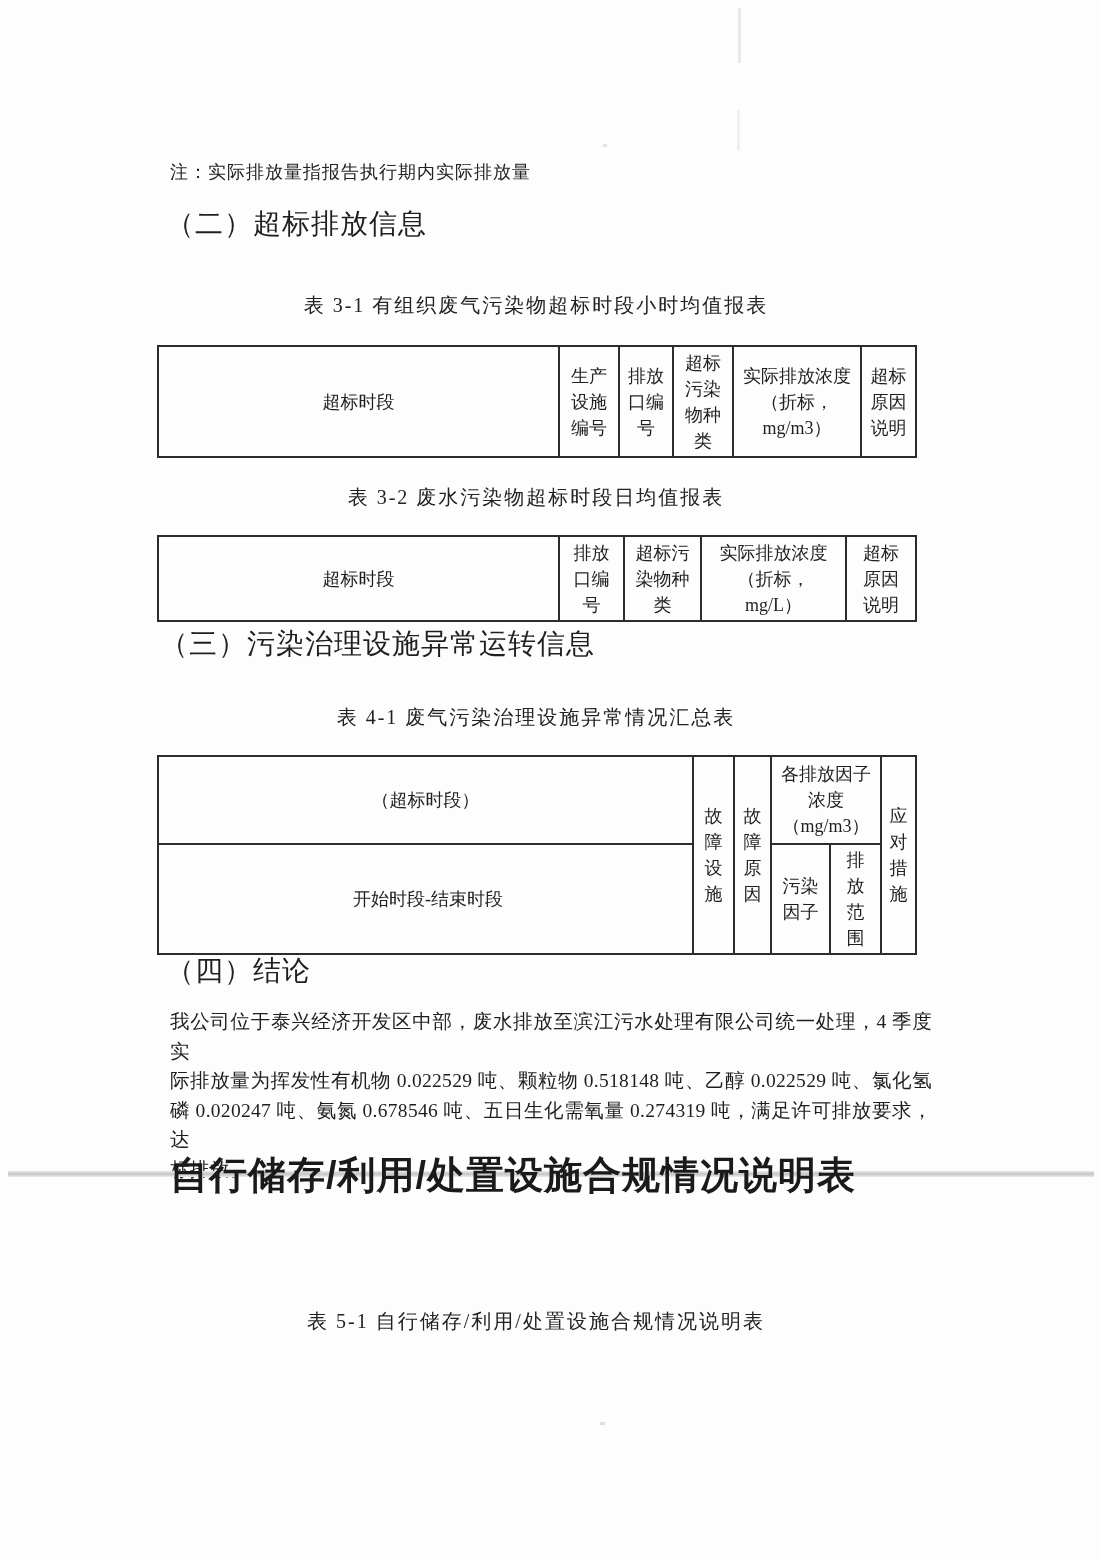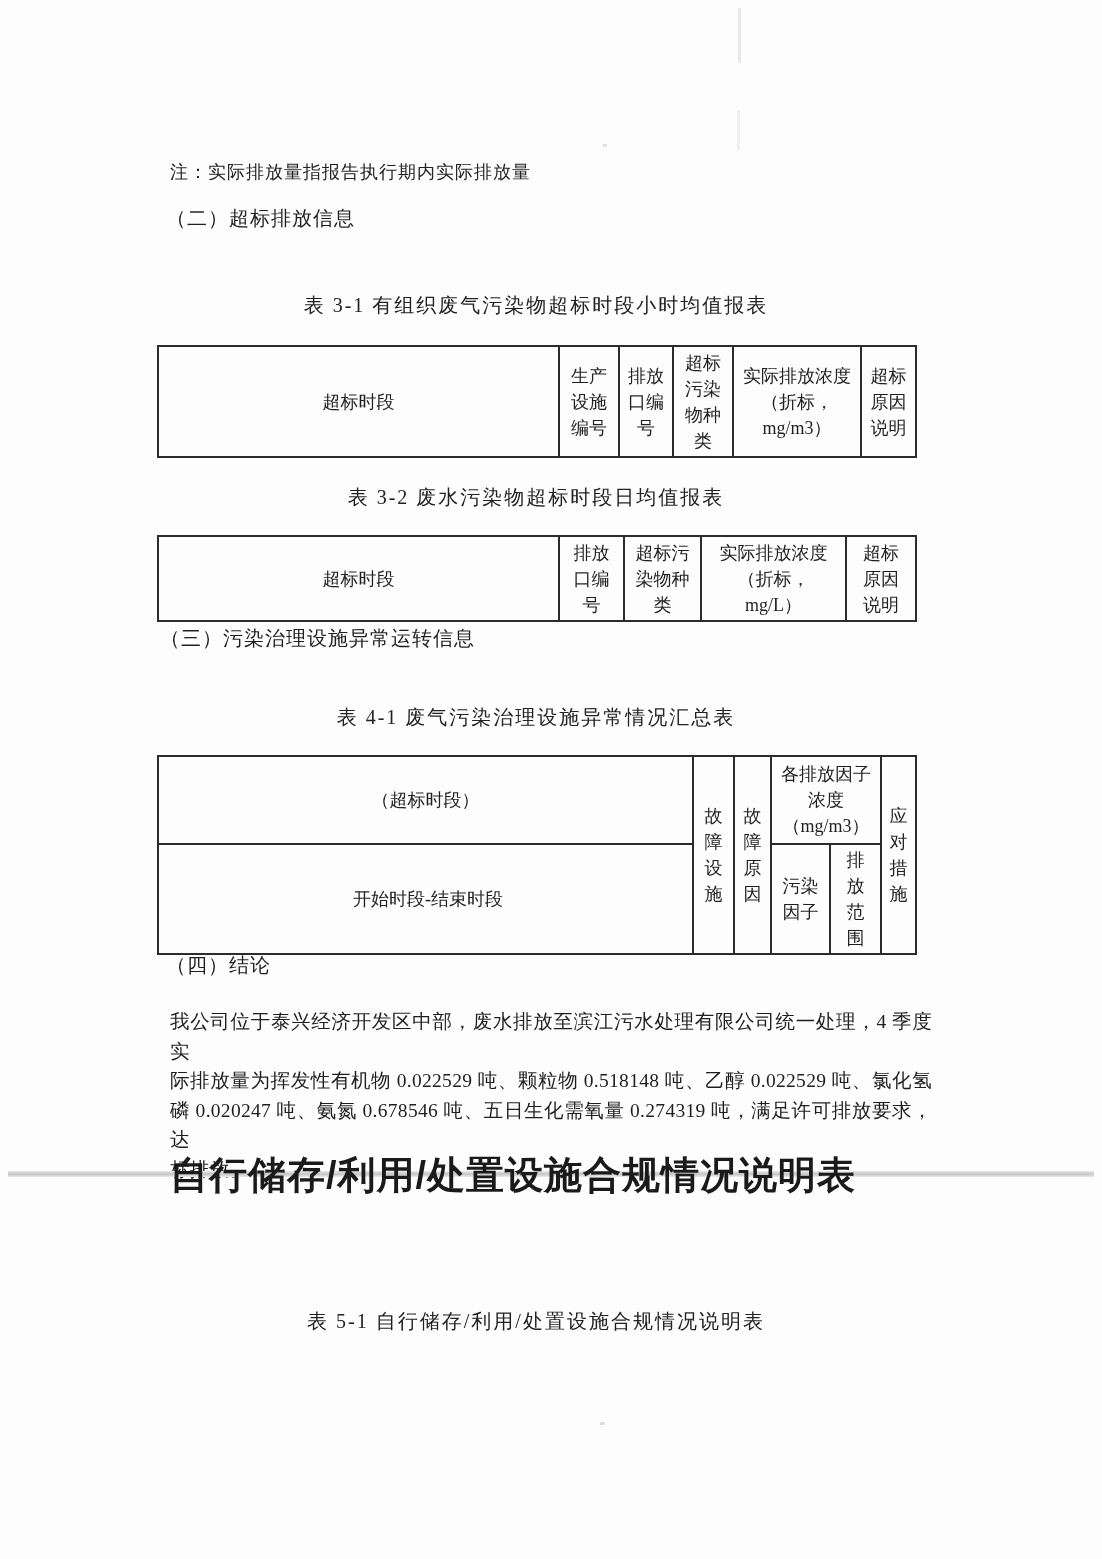--- a/index.html
+++ b/index.html
@@ -16,21 +16,21 @@
     color: #232323;
     overflow: hidden;
   }
   .abs { position: absolute; }
 
   .note-text {
     left: 170px; top: 160px; width: 700px;
     font-size: 18px; letter-spacing: 1px;
   }
   .section-heading {
-    font-size: 20px; letter-spacing: 1px; color: #1f1f1f;
+    font-size: 28px; letter-spacing: 1px; color: #1f1f1f;
   }
   .h2 { left: 166px; top: 205px; }
   .h3 { left: 160px; top: 625px; }
   .h4 { left: 166px; top: 952px; }
   .h5-1 { left: 166px; top: 1227px; font-size: 23px; }
 
   .table-caption {
     left: 157px; width: 758px; text-align: center;
     font-size: 20px; letter-spacing: 2px; color: #222;
   }

